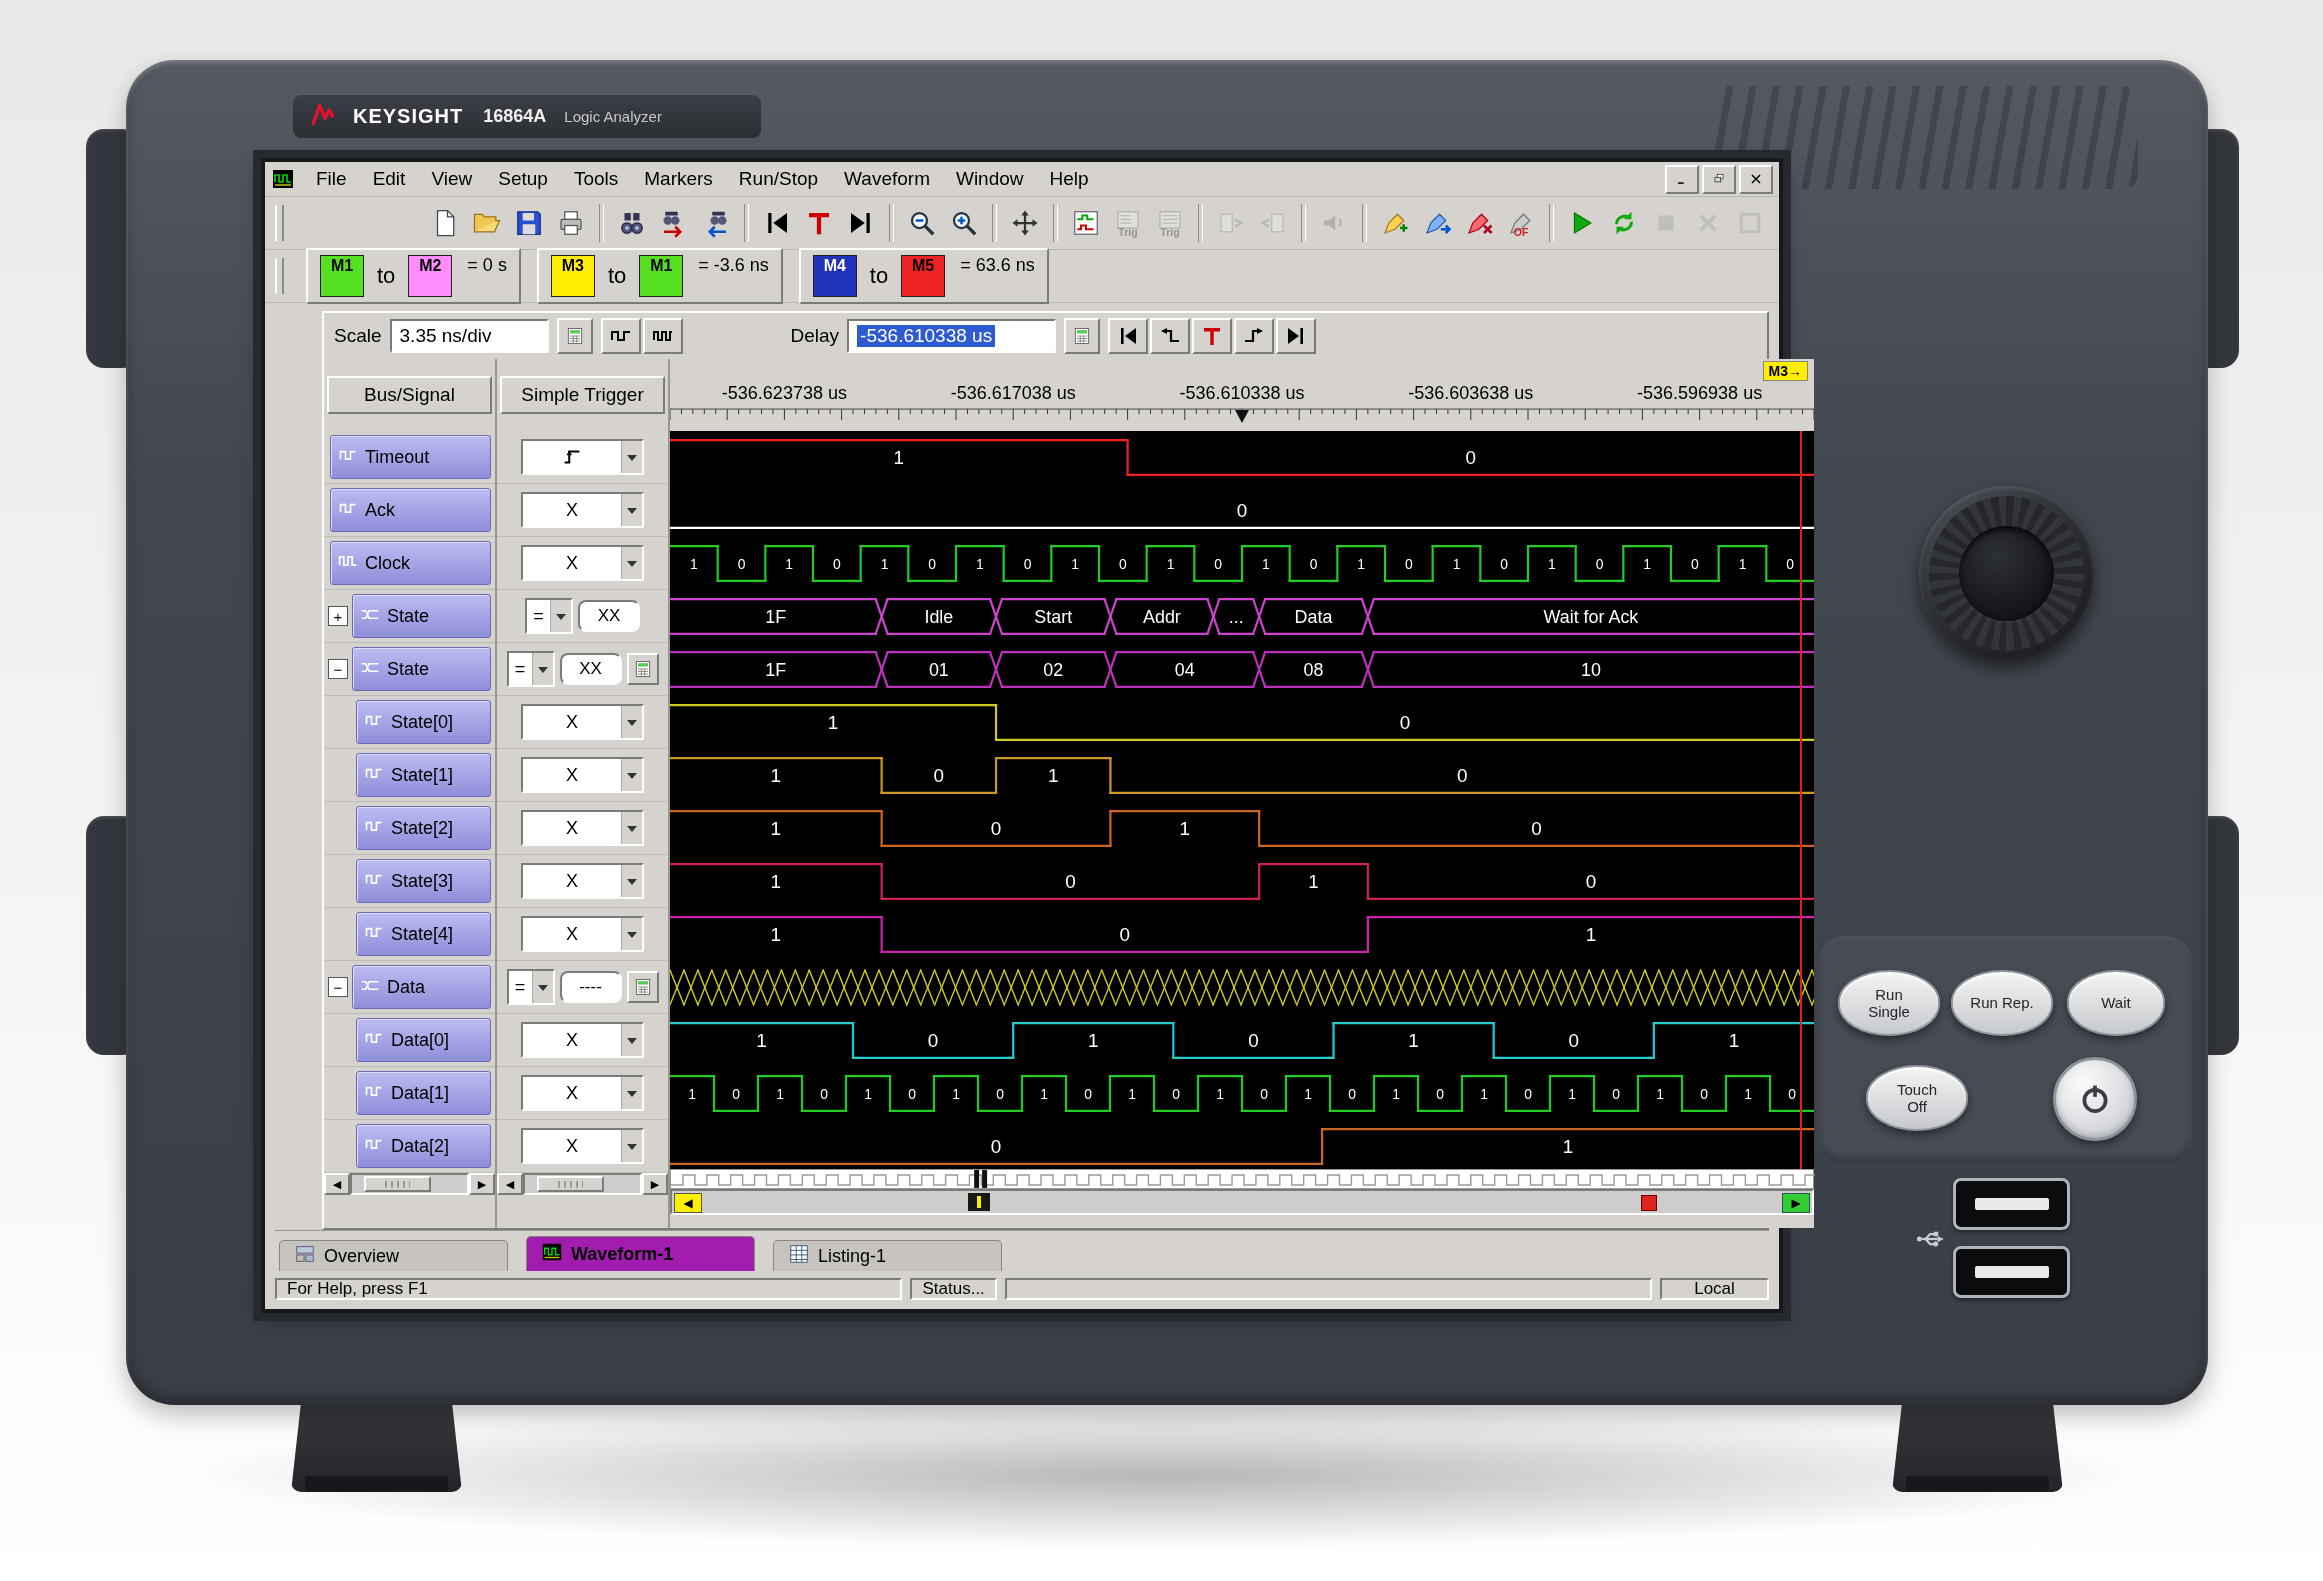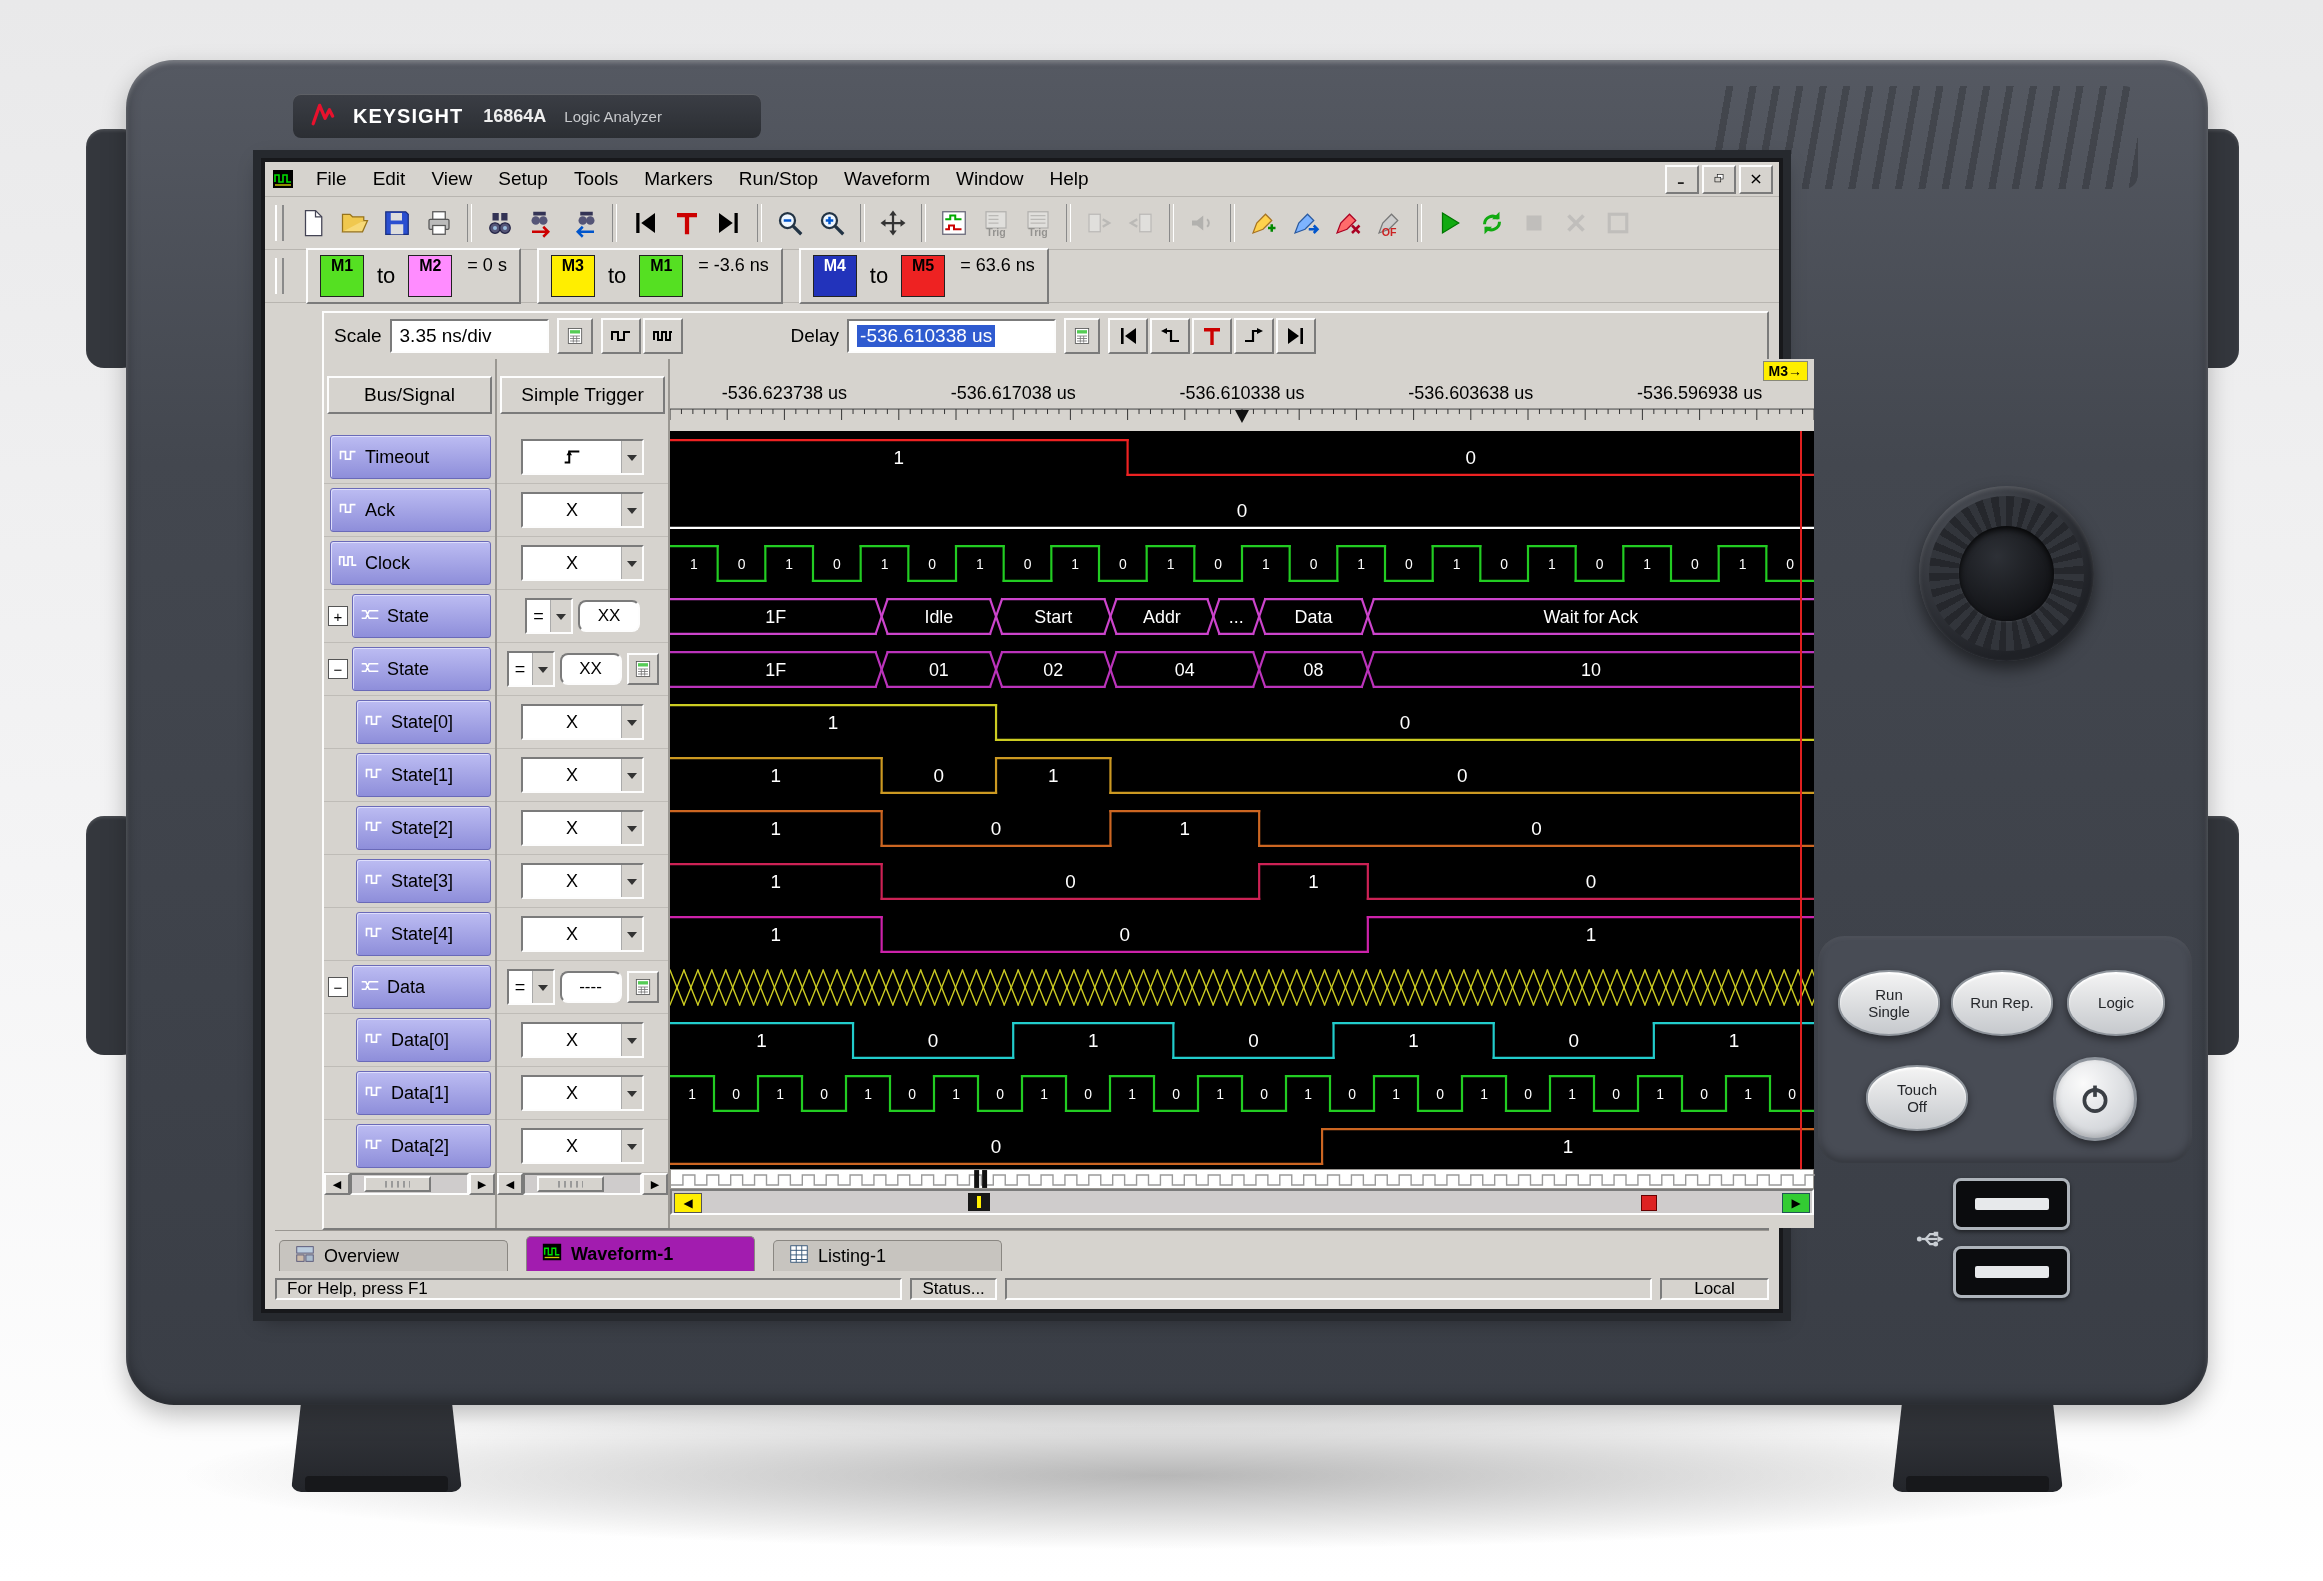--- a/index.html
+++ b/index.html
@@ -67,21 +67,21 @@
     display:flex;flex-direction:column;}
   .b-out{border:2px solid;border-color:#fdfdfd #7b7b7b #7b7b7b #fdfdfd;}
   .b-in{border:2px solid;border-color:#7b7b7b #fdfdfd #fdfdfd #7b7b7b;}
   .menubar{height:34px;background:#d6d3ce;border-bottom:1px solid #b8b5b0;display:flex;align-items:center;padding:0 6px;gap:2px;flex:0 0 auto;}
   .appicon{width:24px;height:24px;margin-right:6px;}
   .appicon svg{width:24px;height:24px;}
   .menu-item{font-size:19px;padding:2px 13px;cursor:default;}
   .win-btns{margin-left:auto;display:flex;gap:3px;}
   .win-btn{width:30px;height:25px;background:#d6d3ce;display:flex;align-items:center;justify-content:center;}
   .win-btn svg{width:16px;height:14px;}
-  .toolbar{height:52px;background:#d6d3ce;border-bottom:1px solid #b8b5b0;display:flex;align-items:center;padding:0 8px;flex:0 0 auto;}
+  .toolbar{height:52px;background:#d6d3ce;border-bottom:1px solid #b8b5b0;display:flex;align-items:center;padding:0 8px;flex:0 0 auto;justify-content:space-between;}
   .grip{width:5px;height:36px;border-left:2px solid #fff;border-right:2px solid #8a8a8a;margin:0 8px 0 2px;}
   .tbtn{width:42px;height:42px;border:none;background:transparent;display:flex;align-items:center;justify-content:center;padding:0;}
   .tbtn svg{width:30px;height:30px;}
   .tbtn.disabled{filter:grayscale(1);opacity:.45;}
   .tb-sep{width:3px;height:38px;border-left:1px solid #8a8a8a;border-right:1px solid #fff;margin:0 7px;}
   .markerbar{height:52px;background:#d6d3ce;border-bottom:1px solid #b8b5b0;display:flex;align-items:center;padding:0 8px;gap:14px;flex:0 0 auto;}
   .chip{display:flex;g ap:8px;gap:7px;padding:5px 12px;background:#d6d3ce;}
   .badge{min-width:32px;text-align:center;border:1px solid #222;padding:1px 5px;font-size:16px;font-weight:bold;}
   .chip .join{font-size:22px;margin:8px 6px;}
   .chip .val{font-size:18px;margin-left:8px;white-space:nowrap;}
@@ -1477,21 +1477,21 @@
         </svg>
       </span>
   <div class="hbtn hbtn-run-single">
         <div>Run</div>
         <div>Single</div>
       </div>
       <div class="hbtn hbtn-run-rep">
         <div>Run Rep.</div>
       </div>
       <div class="hbtn hbtn-stop">
-        <div>Logic</div>
+        <div>Wait</div>
       </div>
       <div class="hbtn hbtn-touch-off">
         <div>Touch</div>
         <div>Off</div>
       </div>
     </div>
   <div class="usb">
     <span class="usb-sym"><svg viewBox="0 0 24 24" aria-hidden="true">
           <circle cx="3.5" cy="12" r="2" fill="#c9ced4"></circle>
           <path d="M5.5 12H18" stroke="#c9ced4" stroke-width="1.8"></path>

